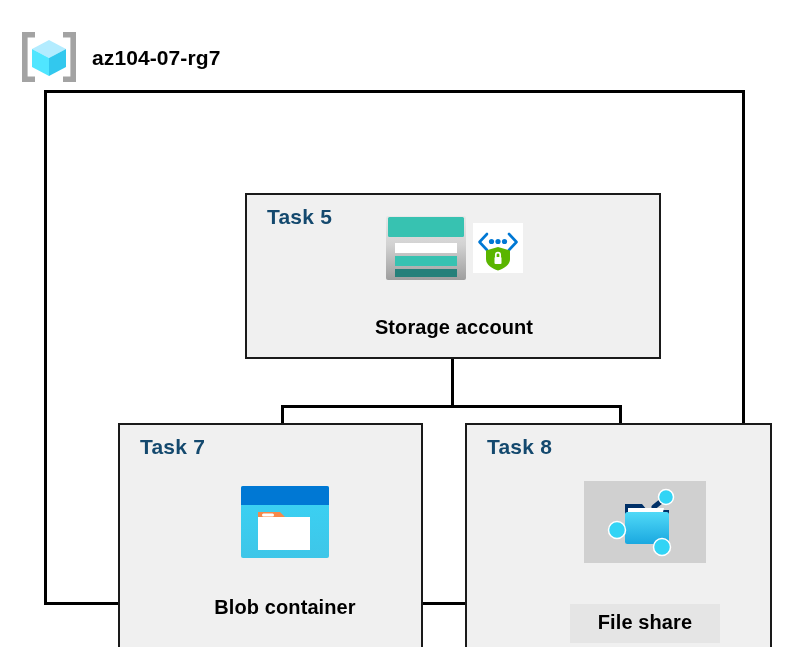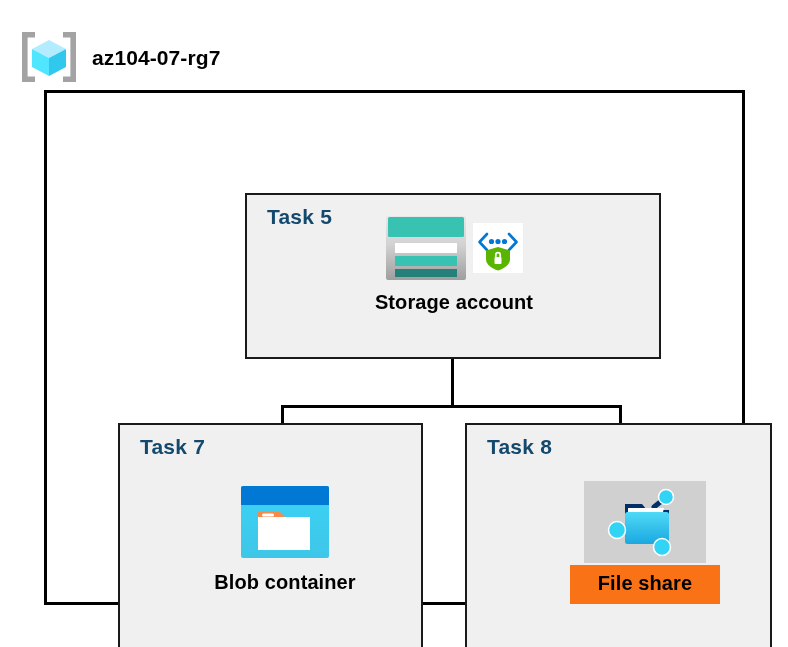--- a/index.html
+++ b/index.html
@@ -81,20 +81,21 @@
     line-height: 1.1;
     white-space: nowrap;
   }
 
   
   .node {
     position: absolute;
     display: flex;
     flex-direction: column;
     align-items: center;
+    gap: 25px;
   }
   .node-caption {
     font-size: 20px;
     font-weight: bold;
     color: #000000;
     white-space: nowrap;
     line-height: 1.15;
     letter-spacing: 0.1px;
   }
 
@@ -127,23 +128,23 @@
     width: 182px;
   }
   .fs-icon-bg {
     background: #d0d0d0;
     padding: 4px 22px 4px 22px;
     display: flex;
     align-items: center;
     justify-content: center;
   }
   .fs-caption-bg {
-    background: #f97316;
+    background: #e5e5e5;
     padding: 7px 28px 9px 28px;
-    margin-top: 2px;
+    margin-top: 16px;
   }
 
   
   .connector {
     position: absolute;
     background: #000000;
   }
   .conn-v-main  { left: 404px; top: 266px; width: 3px;   height: 48px; }
   .conn-h-bus   { left: 234px; top: 312px; width: 341px; height: 3px;  }
   .conn-v-left  { left: 234px; top: 312px; width: 3px;   height: 76px; }

